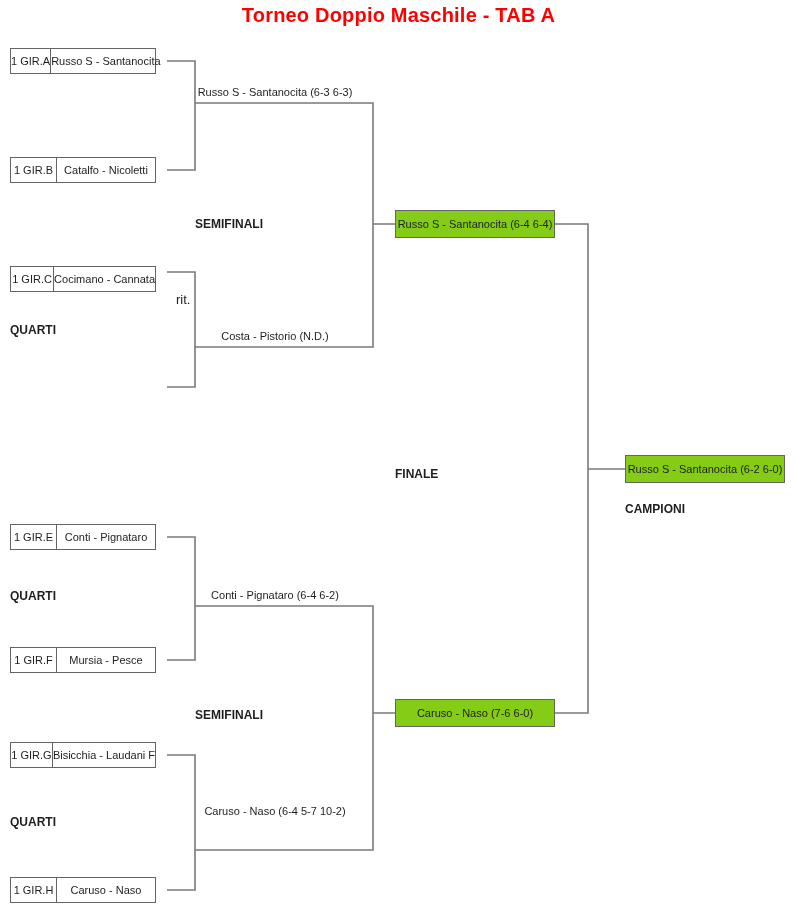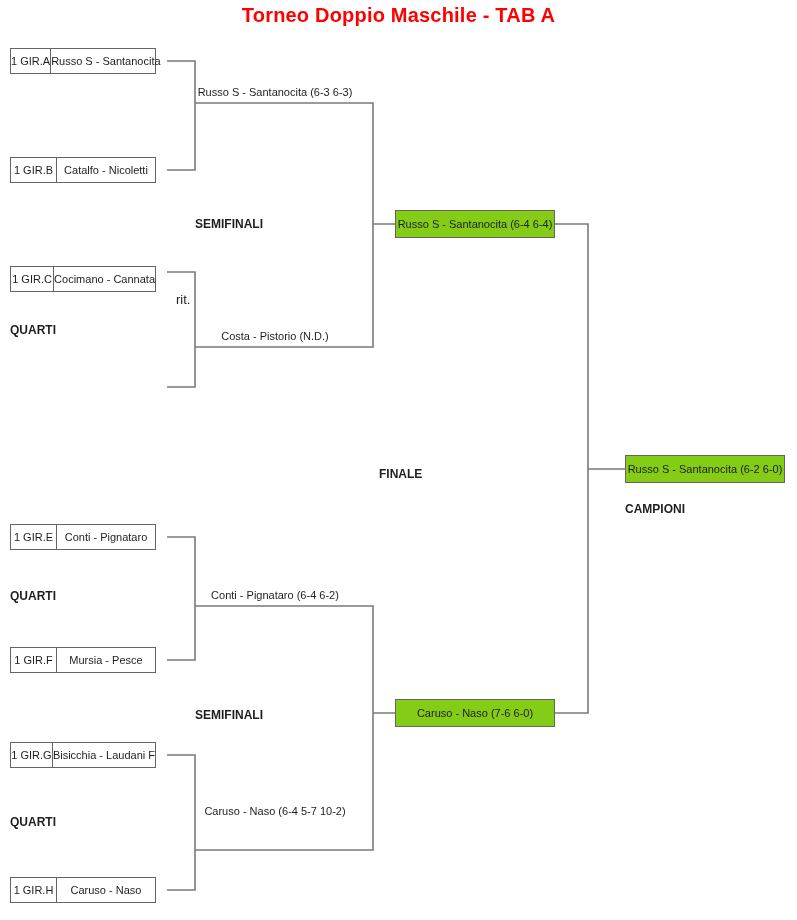--- a/index.html
+++ b/index.html
@@ -74,16 +74,16 @@
   <div class="wbox" style="top:210px">Russo S - Santanocita (6-4 6-4)</div>
   <div class="wbox" style="top:699px">Caruso - Naso (7-6 6-0)</div>
 
   <div class="wbox" style="left:625px;top:455px">Russo S - Santanocita (6-2 6-0)</div>
 
   <div class="rlabel" style="left:195px;width:178px;top:217px">SEMIFINALI</div>
   <div class="rlabel" style="left:195px;width:178px;top:708px">SEMIFINALI</div>
   <div class="rlabel" style="left:10px;width:212px;top:323px">QUARTI</div>
   <div class="rlabel" style="left:10px;width:212px;top:589px">QUARTI</div>
   <div class="rlabel" style="left:10px;width:212px;top:815px">QUARTI</div>
-  <div class="rlabel" style="left:379px;width:160px;top:467px">FINALE</div>
+  <div class="rlabel" style="left:395px;width:160px;top:467px">FINALE</div>
   <div class="rlabel" style="left:625px;width:170px;top:502px">CAMPIONI</div>
 
 </div>
 
 </body></html>

